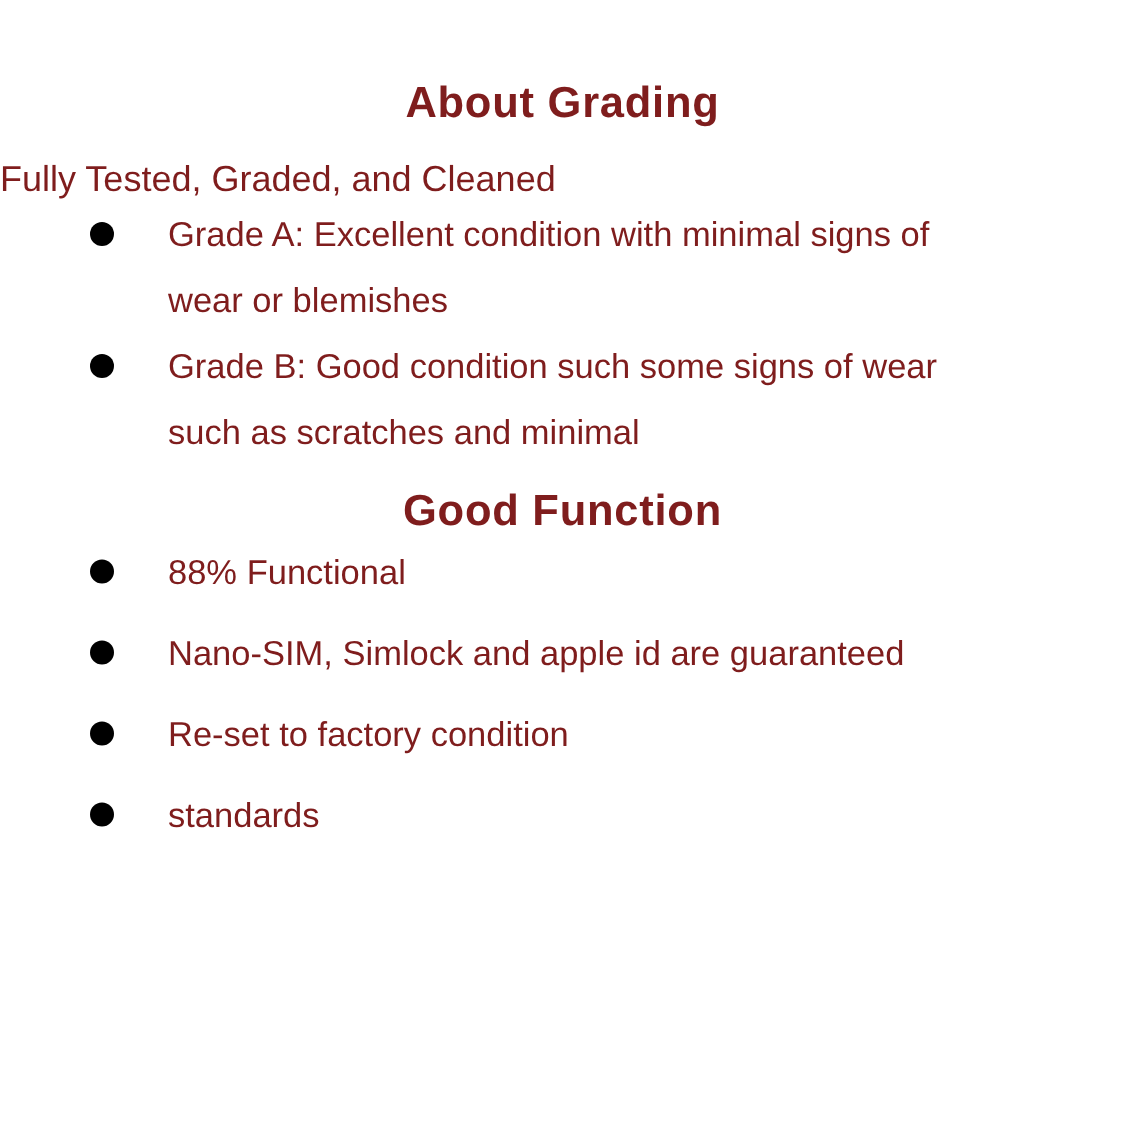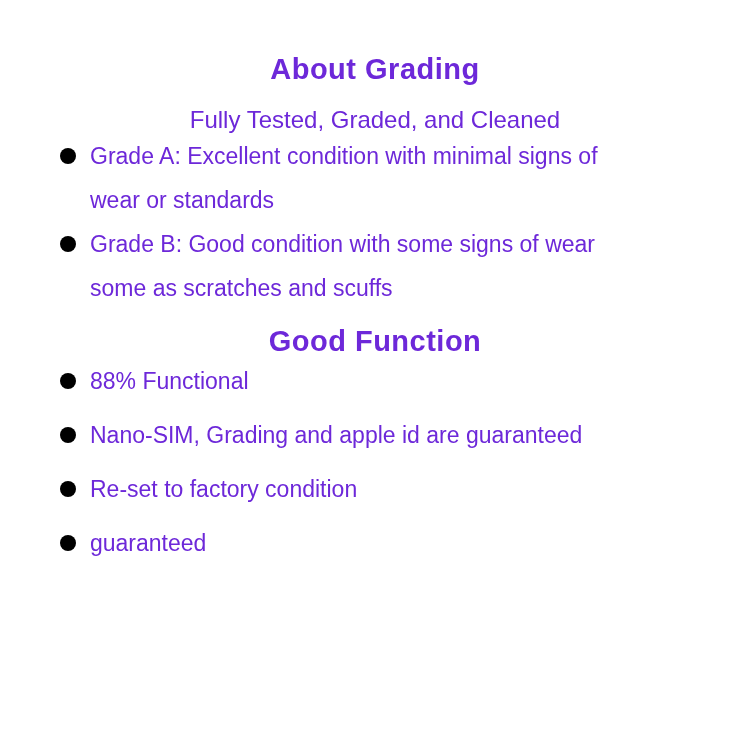--- a/index.html
+++ b/index.html
@@ -2,38 +2,38 @@
 <html><head>
 <meta charset="utf-8">
 <style>
   html, body { margin: 0; padding: 0; }
   .page {
     width: 750px;
     height: 750px;
     background: #ffffff;
     position: relative;
     font-family: "Liberation Sans", sans-serif;
-    color: #6d28d9;
+    color: #7f1d1d;
     overflow: hidden;
     box-sizing: border-box;
   }
   .heading {
     font-size: 29px;
     font-weight: 700;
     text-align: center;
     margin: 0;
     line-height: 35px;
     letter-spacing: 0.5px;
   }
   .heading-grading { margin-top: 52px; }
   .heading-function { margin-top: 14px; }
   .subtitle {
     font-size: 24px;
     font-weight: 400;
-    text-align: center;
+    text-align: left;
     margin: 18px 0 0 0;
     line-height: 29px;
   }
   ul.bullet-list {
     list-style: none;
     margin: 0;
     padding: 0 40px 0 60px;
   }
   .list-grading { margin-top: 26px; }
   .list-function { margin-top: 42px; }
@@ -46,58 +46,58 @@
   .list-function li.bullet-item + li.bullet-item { margin-top: 10px; }
   .bullet-dot {
     position: absolute;
     left: 0;
     top: 14px;
     width: 16px;
     height: 16px;
     border-radius: 50%;
     background: #000000;
   }
-  .line { display: block; }
+  .line { display: block; margin-left: 22px; }
 </style>
 </head>
 <body>
 
 <div class="page">
 
   <h1 class="heading heading-grading">About Grading</h1>
 
   <p class="subtitle">Fully Tested, Graded, and Cleaned</p>
 
   <ul class="bullet-list list-grading">
     <li class="bullet-item">
       <span class="bullet-dot"></span>
       <span class="line">Grade A: Excellent condition with minimal signs of</span>
-      <span class="line">wear or standards</span>
+      <span class="line">wear or blemishes</span>
     </li>
     <li class="bullet-item">
       <span class="bullet-dot"></span>
-      <span class="line">Grade B: Good condition with some signs of wear</span>
-      <span class="line">some as scratches and scuffs</span>
+      <span class="line">Grade B: Good condition such some signs of wear</span>
+      <span class="line">such as scratches and minimal</span>
     </li>
   </ul>
 
   <h1 class="heading heading-function">Good Function</h1>
 
   <ul class="bullet-list list-function">
     <li class="bullet-item">
       <span class="bullet-dot"></span>
       <span class="line">88% Functional</span>
     </li>
     <li class="bullet-item">
       <span class="bullet-dot"></span>
-      <span class="line">Nano-SIM, Grading and apple id are guaranteed</span>
+      <span class="line">Nano-SIM, Simlock and apple id are guaranteed</span>
     </li>
     <li class="bullet-item">
       <span class="bullet-dot"></span>
       <span class="line">Re-set to factory condition</span>
     </li>
     <li class="bullet-item">
       <span class="bullet-dot"></span>
-      <span class="line">guaranteed</span>
+      <span class="line">standards</span>
     </li>
   </ul>
 
 </div>
 
 </body></html>

